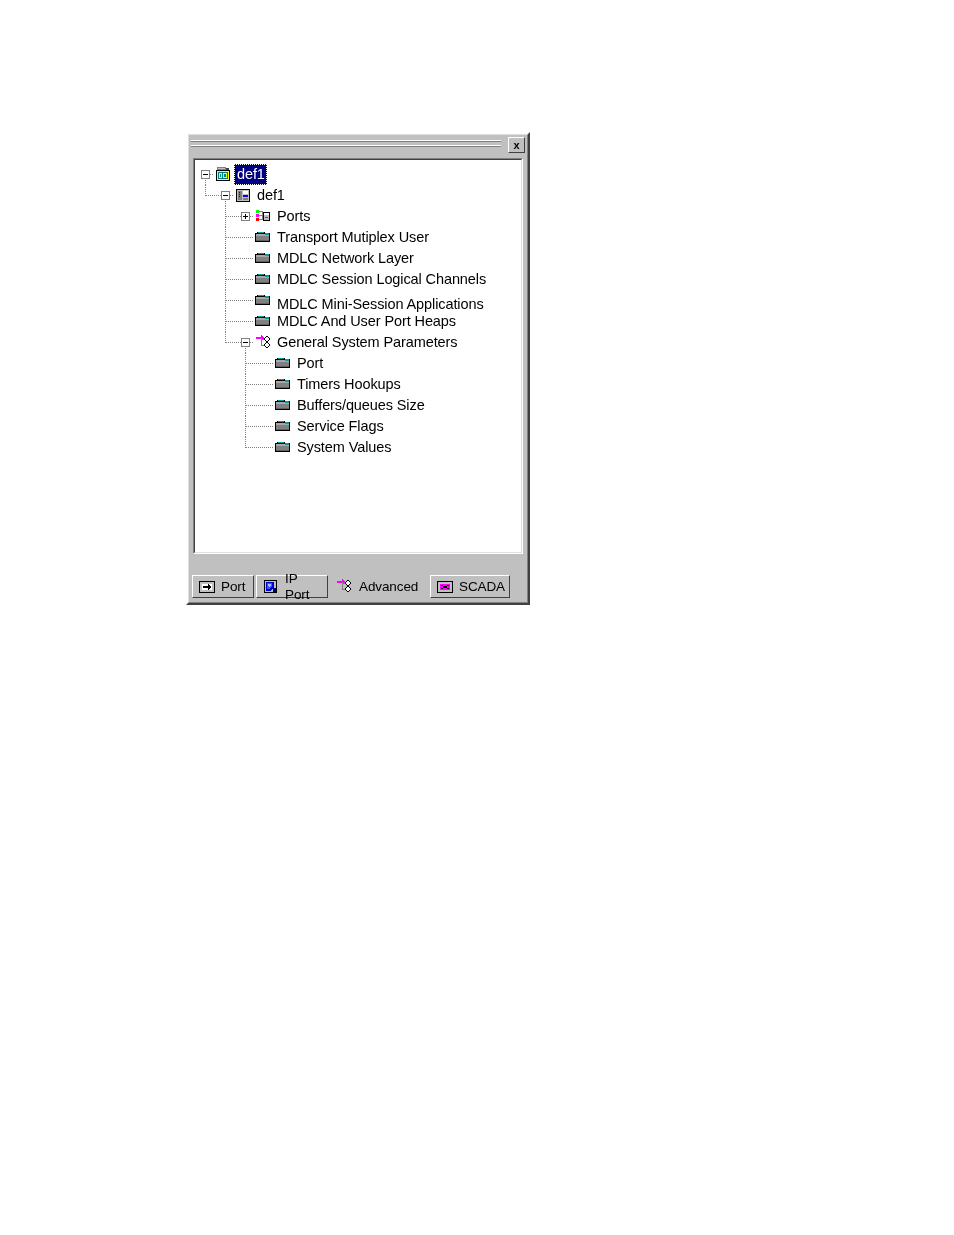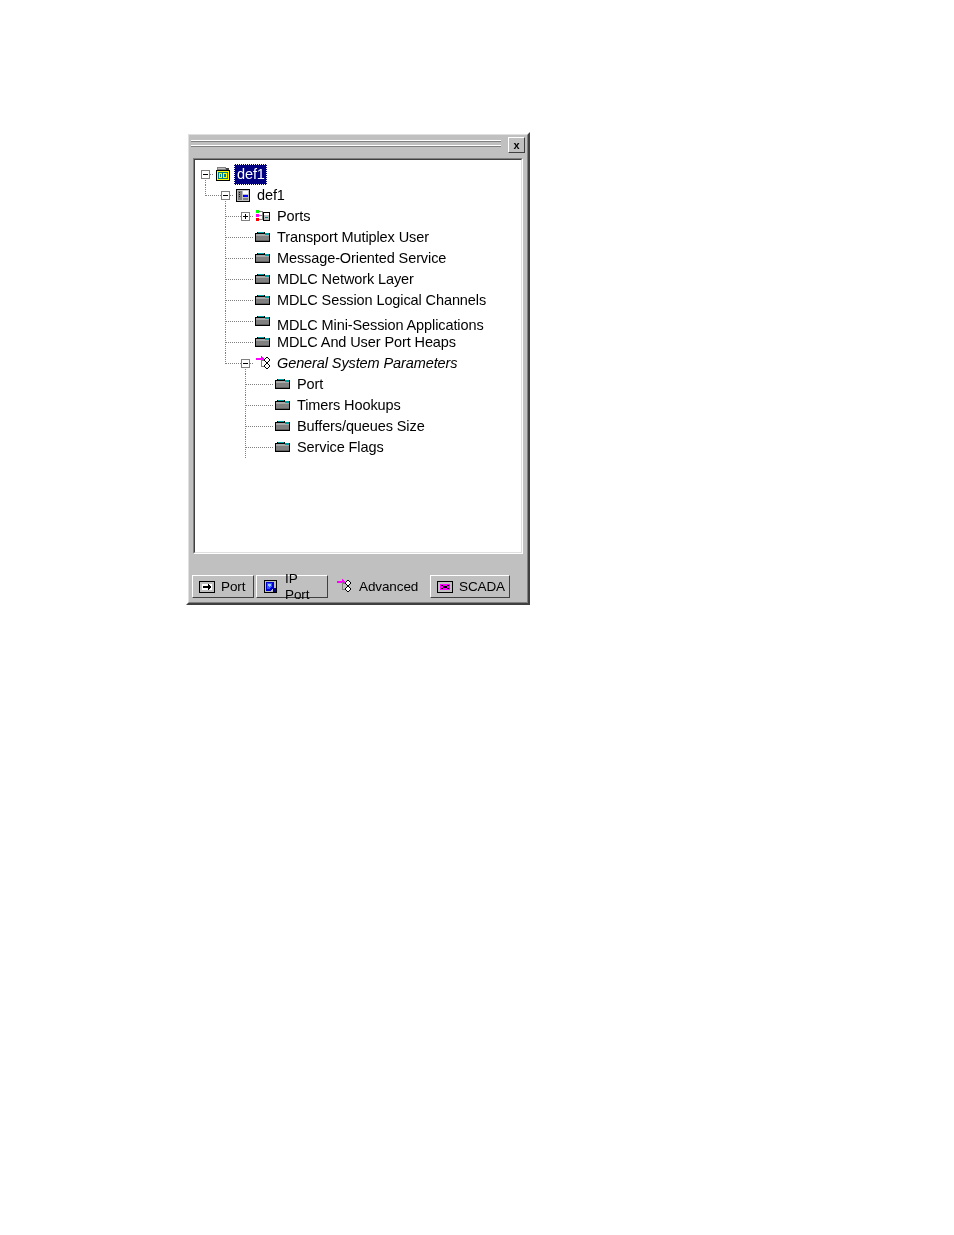--- a/index.html
+++ b/index.html
@@ -347,87 +347,71 @@
               <svg width="18" height="17" viewBox="0 0 18 17" shape-rendering="crispEdges">
                 <rect x="1" y="4" width="15" height="9" fill="#000000"></rect>
                 <rect x="2" y="5" width="13" height="7" fill="#808080"></rect>
                 <rect x="2" y="5" width="13" height="2" fill="#a8a8a8"></rect>
                 <rect x="3" y="3" width="8" height="2" fill="#000000"></rect>
                 <rect x="4" y="3" width="6" height="1" fill="#00a0a0"></rect>
                 <rect x="11" y="4" width="4" height="2" fill="#00a0a0"></rect>
                 <rect x="2" y="11" width="13" height="1" fill="#606060"></rect>
               </svg>
             </div>
-            <span class="tree-label" style="position: absolute; left: 79px; top: 0px;">Message-Oriented Service</span>
+            <span class="tree-label" style="position: absolute; left: 79px; top: 0px;">MDLC Network Layer</span>
           </div>
           <div class="tree-row" style="height: 21px;">
             <div class="dotline-v" style="left: 30px; top: 0px; height: 21px;"></div>
             <div class="dotline-h" style="left: 31px; top: 10px; width: 28px;"></div>
             <div class="icon-slot" style="left: 59px; top: 2px;">
               <svg width="18" height="17" viewBox="0 0 18 17" shape-rendering="crispEdges">
                 <rect x="1" y="4" width="15" height="9" fill="#000000"></rect>
                 <rect x="2" y="5" width="13" height="7" fill="#808080"></rect>
                 <rect x="2" y="5" width="13" height="2" fill="#a8a8a8"></rect>
                 <rect x="3" y="3" width="8" height="2" fill="#000000"></rect>
                 <rect x="4" y="3" width="6" height="1" fill="#00a0a0"></rect>
                 <rect x="11" y="4" width="4" height="2" fill="#00a0a0"></rect>
                 <rect x="2" y="11" width="13" height="1" fill="#606060"></rect>
               </svg>
             </div>
-            <span class="tree-label" style="position: absolute; left: 79px; top: 0px;">MDLC Network Layer</span>
+            <span class="tree-label" style="position: absolute; left: 79px; top: 0px;">MDLC Session Logical Channels</span>
           </div>
           <div class="tree-row" style="height: 21px;">
             <div class="dotline-v" style="left: 30px; top: 0px; height: 21px;"></div>
             <div class="dotline-h" style="left: 31px; top: 10px; width: 28px;"></div>
             <div class="icon-slot" style="left: 59px; top: 2px;">
               <svg width="18" height="17" viewBox="0 0 18 17" shape-rendering="crispEdges">
                 <rect x="1" y="4" width="15" height="9" fill="#000000"></rect>
                 <rect x="2" y="5" width="13" height="7" fill="#808080"></rect>
                 <rect x="2" y="5" width="13" height="2" fill="#a8a8a8"></rect>
                 <rect x="3" y="3" width="8" height="2" fill="#000000"></rect>
                 <rect x="4" y="3" width="6" height="1" fill="#00a0a0"></rect>
                 <rect x="11" y="4" width="4" height="2" fill="#00a0a0"></rect>
                 <rect x="2" y="11" width="13" height="1" fill="#606060"></rect>
               </svg>
             </div>
-            <span class="tree-label" style="position: absolute; left: 79px; top: 0px;">MDLC Session Logical Channels</span>
+            <span class="tree-label" style="position: absolute; left: 79px; top: 4px;">MDLC Mini-Session Applications</span>
           </div>
           <div class="tree-row" style="height: 21px;">
             <div class="dotline-v" style="left: 30px; top: 0px; height: 21px;"></div>
             <div class="dotline-h" style="left: 31px; top: 10px; width: 28px;"></div>
             <div class="icon-slot" style="left: 59px; top: 2px;">
               <svg width="18" height="17" viewBox="0 0 18 17" shape-rendering="crispEdges">
                 <rect x="1" y="4" width="15" height="9" fill="#000000"></rect>
                 <rect x="2" y="5" width="13" height="7" fill="#808080"></rect>
                 <rect x="2" y="5" width="13" height="2" fill="#a8a8a8"></rect>
                 <rect x="3" y="3" width="8" height="2" fill="#000000"></rect>
                 <rect x="4" y="3" width="6" height="1" fill="#00a0a0"></rect>
                 <rect x="11" y="4" width="4" height="2" fill="#00a0a0"></rect>
                 <rect x="2" y="11" width="13" height="1" fill="#606060"></rect>
               </svg>
             </div>
-            <span class="tree-label" style="position: absolute; left: 79px; top: 4px;">MDLC Mini-Session Applications</span>
-          </div>
-          <div class="tree-row" style="height: 21px;">
-            <div class="dotline-v" style="left: 30px; top: 0px; height: 21px;"></div>
-            <div class="dotline-h" style="left: 31px; top: 10px; width: 28px;"></div>
-            <div class="icon-slot" style="left: 59px; top: 2px;">
-              <svg width="18" height="17" viewBox="0 0 18 17" shape-rendering="crispEdges">
-                <rect x="1" y="4" width="15" height="9" fill="#000000"></rect>
-                <rect x="2" y="5" width="13" height="7" fill="#808080"></rect>
-                <rect x="2" y="5" width="13" height="2" fill="#a8a8a8"></rect>
-                <rect x="3" y="3" width="8" height="2" fill="#000000"></rect>
-                <rect x="4" y="3" width="6" height="1" fill="#00a0a0"></rect>
-                <rect x="11" y="4" width="4" height="2" fill="#00a0a0"></rect>
-                <rect x="2" y="11" width="13" height="1" fill="#606060"></rect>
-              </svg>
-            </div>
             <span class="tree-label" style="position: absolute; left: 79px; top: 0px;">MDLC And User Port Heaps</span>
           </div>
-          <div class="tree-row" style="height: 21px; font-style: italic;">
+          <div class="tree-row" style="height: 21px;">
             <div class="dotline-v" style="left: 30px; top: 0px; height: 11px;"></div>
             <div class="dotline-v" style="left: 50px; top: 10px; height: 11px;"></div>
             <div class="dotline-h" style="left: 55px; top: 10px; width: 4px;"></div>
             <div class="dotline-h" style="left: 31px; top: 10px; width: 16px;"></div>
             <div class="expander" style="left: 46px; top: 6px;">
               <div class="h"></div>
             </div>
             <div class="icon-slot" style="left: 59px; top: 2px;">
               <svg width="18" height="17" viewBox="0 0 18 17" shape-rendering="crispEdges">
                 <rect x="2" y="3" width="5" height="2" fill="#ff00ff"></rect>
@@ -499,20 +483,36 @@
                 <rect x="1" y="4" width="15" height="9" fill="#000000"></rect>
                 <rect x="2" y="5" width="13" height="7" fill="#808080"></rect>
                 <rect x="2" y="5" width="13" height="2" fill="#a8a8a8"></rect>
                 <rect x="3" y="3" width="8" height="2" fill="#000000"></rect>
                 <rect x="4" y="3" width="6" height="1" fill="#00a0a0"></rect>
                 <rect x="11" y="4" width="4" height="2" fill="#00a0a0"></rect>
                 <rect x="2" y="11" width="13" height="1" fill="#606060"></rect>
               </svg>
             </div>
             <span class="tree-label" style="position: absolute; left: 99px; top: 0px;">Service Flags</span>
+          </div>
+          <div class="tree-row" style="height: 21px;">
+            <div class="dotline-v" style="left: 50px; top: 0px; height: 11px;"></div>
+            <div class="dotline-h" style="left: 51px; top: 10px; width: 28px;"></div>
+            <div class="icon-slot" style="left: 79px; top: 2px;">
+              <svg width="18" height="17" viewBox="0 0 18 17" shape-rendering="crispEdges">
+                <rect x="1" y="4" width="15" height="9" fill="#000000"></rect>
+                <rect x="2" y="5" width="13" height="7" fill="#808080"></rect>
+                <rect x="2" y="5" width="13" height="2" fill="#a8a8a8"></rect>
+                <rect x="3" y="3" width="8" height="2" fill="#000000"></rect>
+                <rect x="4" y="3" width="6" height="1" fill="#00a0a0"></rect>
+                <rect x="11" y="4" width="4" height="2" fill="#00a0a0"></rect>
+                <rect x="2" y="11" width="13" height="1" fill="#606060"></rect>
+              </svg>
+            </div>
+            <span class="tree-label" style="position: absolute; left: 99px; top: 0px;">System Values</span>
           </div>
         </div>
     </div>
   </div>
 
   <div id="tab-strip">
       <div class="tab inactive" style="left: 0px; width: 62px;">
         <span class="tab-icon">
           <svg width="18" height="16" viewBox="0 0 18 16" shape-rendering="crispEdges">
             <rect x="1" y="2" width="16" height="12" fill="#000000"></rect>

